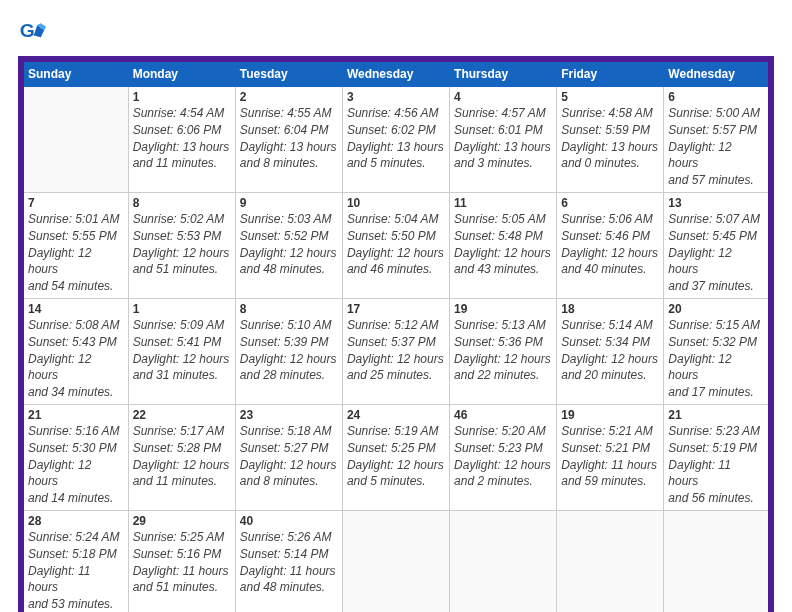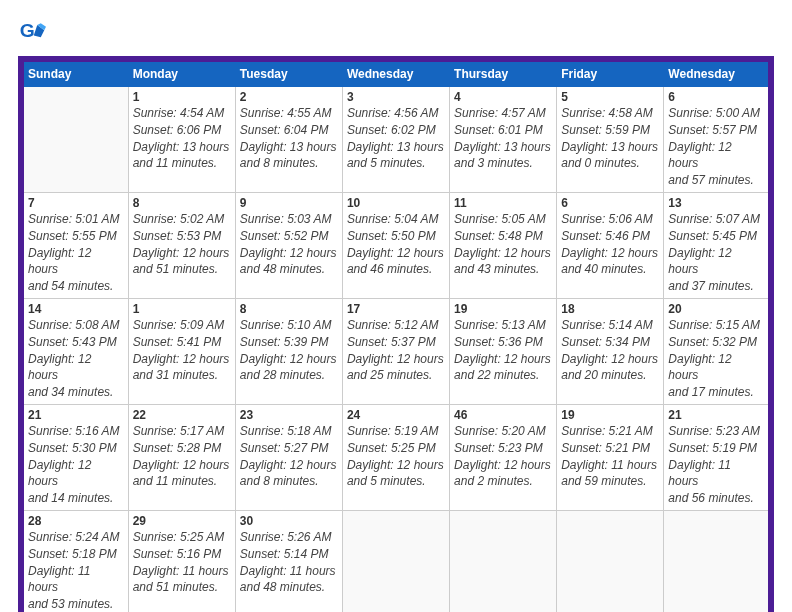--- a/index.html
+++ b/index.html
@@ -252,21 +252,21 @@
         <tr>
           <td>
             <span class="day-number">28</span>
             <div class="day-info">Sunrise: 5:24 AM<br>Sunset: 5:18 PM<br>Daylight: 11 hours<br>and 53 minutes.</div>
           </td>
           <td>
             <span class="day-number">29</span>
             <div class="day-info">Sunrise: 5:25 AM<br>Sunset: 5:16 PM<br>Daylight: 11 hours<br>and 51 minutes.</div>
           </td>
           <td>
-            <span class="day-number">30</span>
+            <span class="day-number">40</span>
             <div class="day-info">Sunrise: 5:26 AM<br>Sunset: 5:14 PM<br>Daylight: 11 hours<br>and 48 minutes.</div>
           </td>
           <td class="empty-cell"></td>
           <td class="empty-cell"></td>
           <td class="empty-cell"></td>
           <td class="empty-cell"></td>
         </tr>
       </tbody>
   </table>
 </div>

